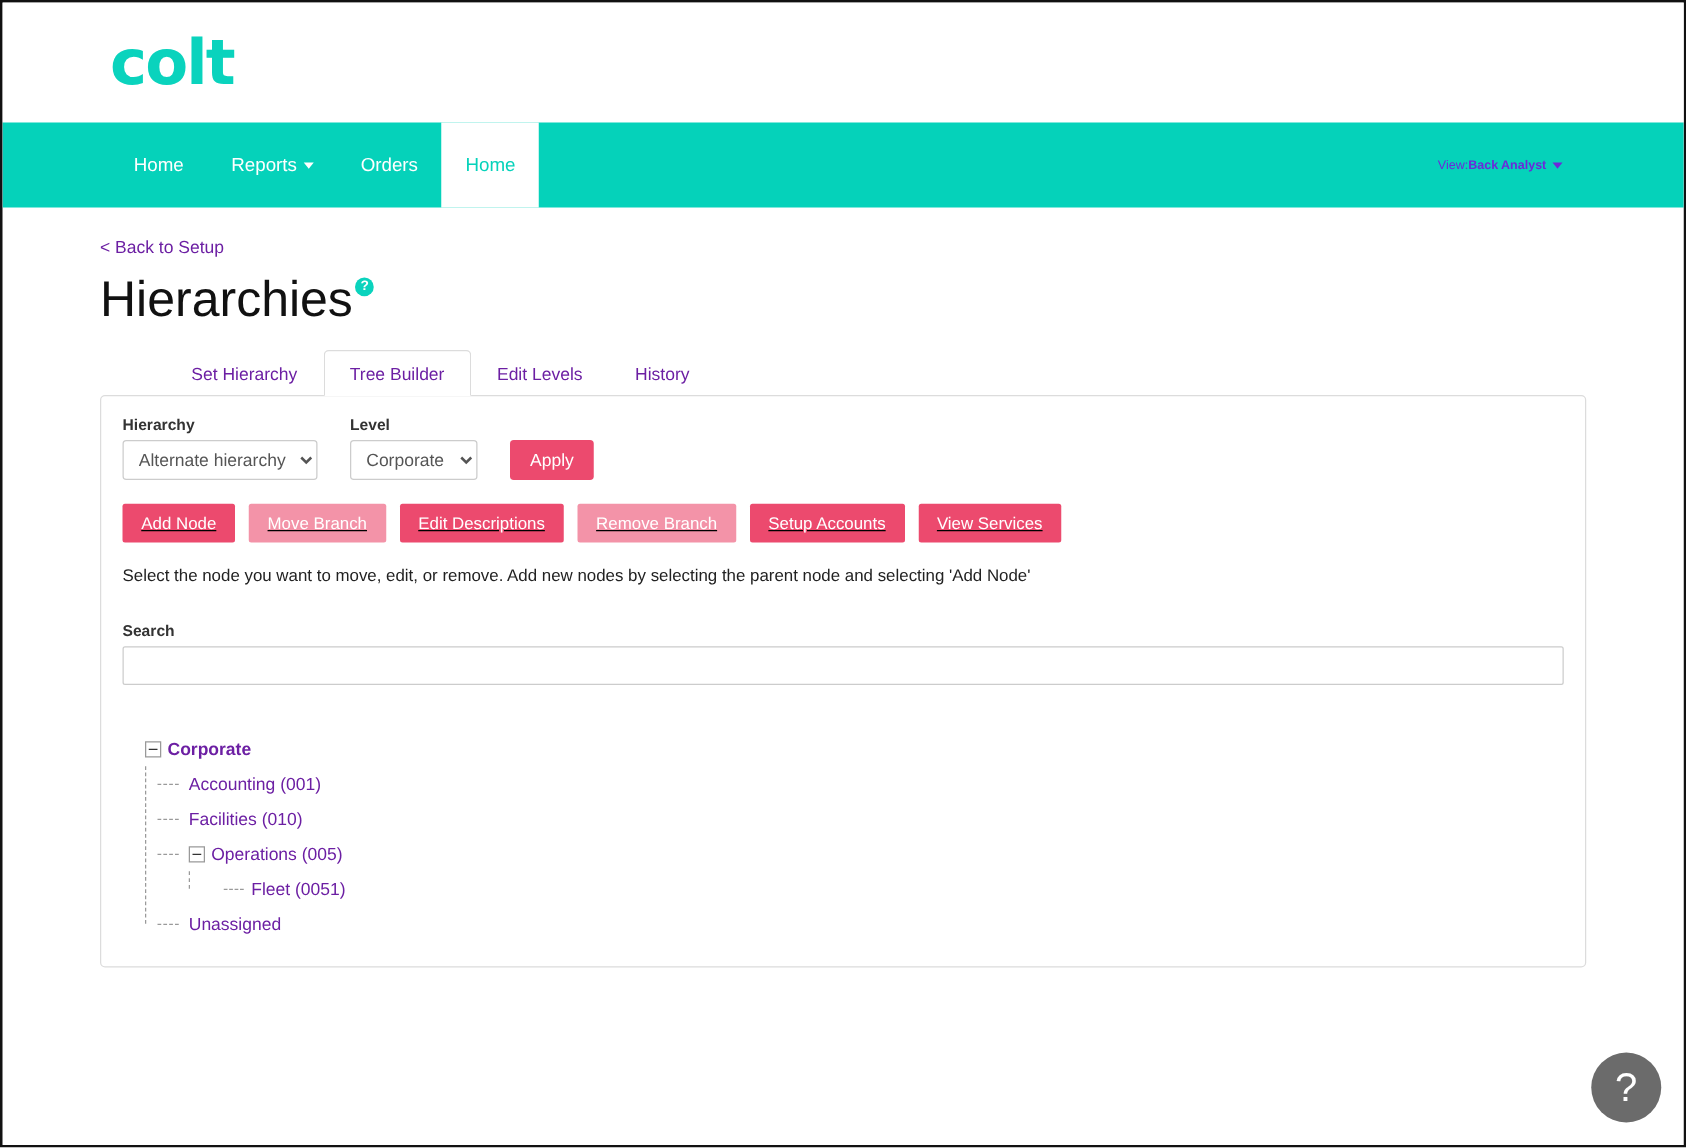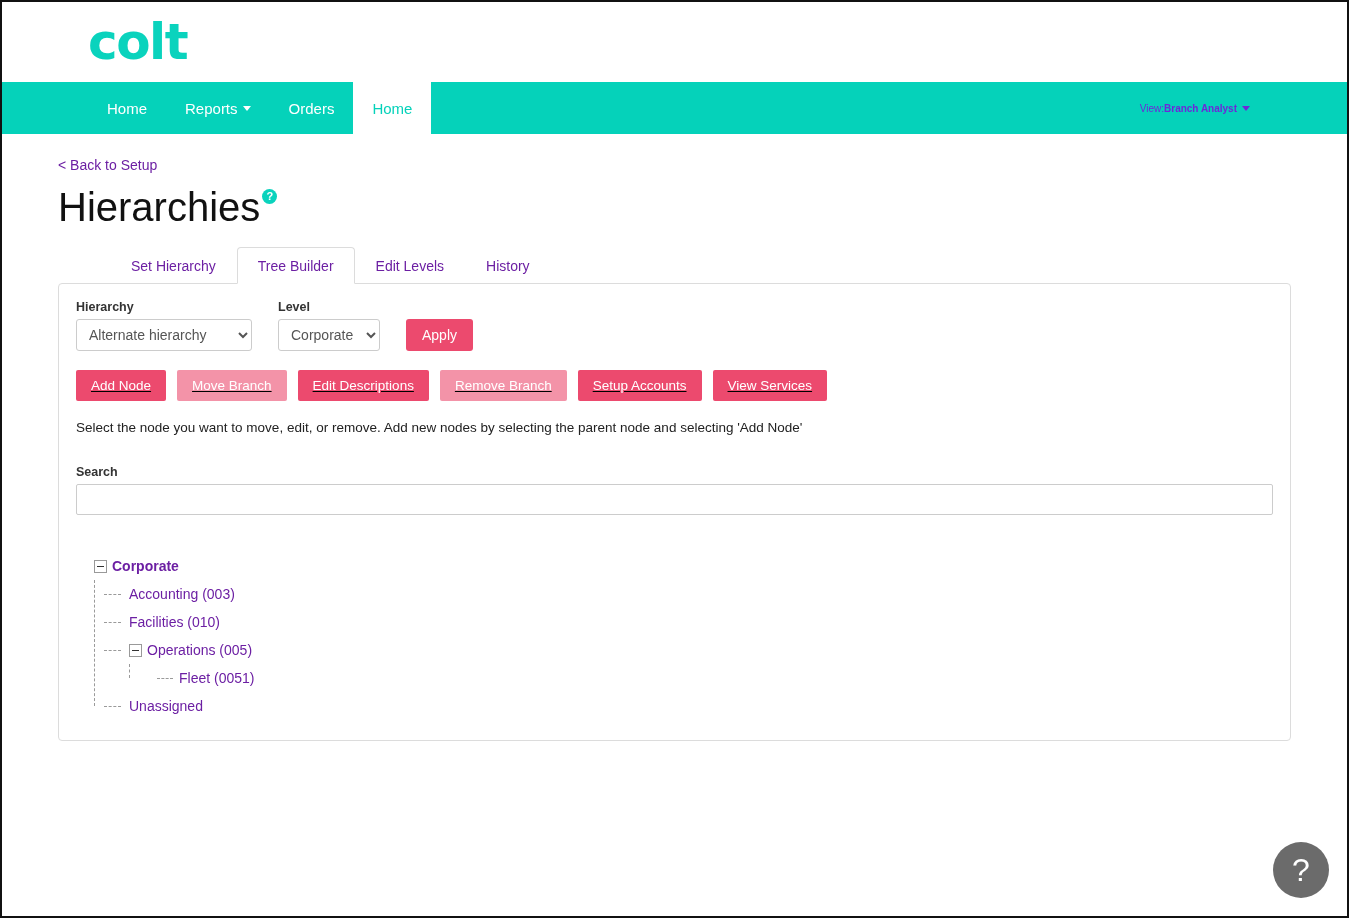--- a/index.html
+++ b/index.html
@@ -20,39 +20,39 @@
     width: 1349px;
     height: 918px;
     box-sizing: border-box;
     border: 2px solid #111111;
     background: #ffffff;
     overflow: hidden;
   }
 
   
   .logo-bar {
-    height: 80px;
+    height: 96px;
     background: #ffffff;
     display: flex;
     align-items: center;
     padding-left: 86px;
     box-sizing: border-box;
   }
   .logo-text {
     font-family: "DejaVu Sans", sans-serif;
     font-size: 50px;
     font-weight: 700;
     color: #0ad3bd;
     letter-spacing: -1.5px;
     line-height: 1;
   }
 
   
   .nav-bar {
-    height: 52px;
+    height: 68px;
     background: #05d2ba;
     display: flex;
     align-items: stretch;
     position: relative;
     text-align: right;
   }
   .nav-left {
     display: flex;
     align-items: stretch;
     margin-left: 86px;
@@ -87,21 +87,21 @@
     color: #6d28d9;
     font-size: 10px;
     font-weight: bold;
     cursor: pointer;
     white-space: nowrap;
   }
   .nav-right .view-label { font-weight: normal; }
 
   
   .content {
-    padding: 0 56px;
+    padding: 0 78px;
   }
   .back-link {
     display: inline-block;
     margin-top: 23px;
     color: #6c1fa3;
     font-size: 14px;
     text-decoration: none;
     cursor: pointer;
   }
   .page-title-wrap {
@@ -188,21 +188,21 @@
     font-size: 14px;
     color: #555555;
     background: #ffffff;
     border: 1px solid #cccccc;
     border-radius: 3px;
     height: 32px;
     padding: 4px 8px;
     box-sizing: border-box;
     cursor: pointer;
   }
-  select.hierarchy-select { width: 176px; }
+  select.hierarchy-select { width: 156px; }
   select.level-select { width: 102px; }
 
   .btn {
     font-family: "Liberation Sans", sans-serif;
     font-size: 14px;
     color: #ffffff;
     background: #ec4a6e;
     border: none;
     border-radius: 3px;
     height: 32px;
@@ -376,21 +376,21 @@
       </div>
       <div class="nav-item">
         <span>Orders</span>
       </div>
       <div class="nav-item active">
         <span>Home</span>
       </div>
     </div>
     <div class="nav-right">
       <span class="view-label">View: </span>
-      <span>Branch Analyst</span>
+      <span>Back Analyst</span>
       <span class="caret"></span>
     </div>
   </div>
 
   <div class="content">
 
     <a class="back-link">&lt; Back to Setup</a>
 
     <div class="page-title-wrap">
       <div class="page-title">Hierarchies</div>
@@ -444,21 +444,21 @@
 
         <div class="tree-row">
           <span class="toggle-box"></span>
           <a class="node-link root">Corporate</a>
         </div>
 
         <div class="child-wrap">
 
           <div class="child-row">
             <div class="tree-row">
-              <a class="node-link">Accounting (003)</a>
+              <a class="node-link">Accounting (001)</a>
             </div>
           </div>
 
           <div class="child-row">
             <div class="tree-row">
               <a class="node-link">Facilities (010)</a>
             </div>
           </div>
 
           <div class="child-row">

